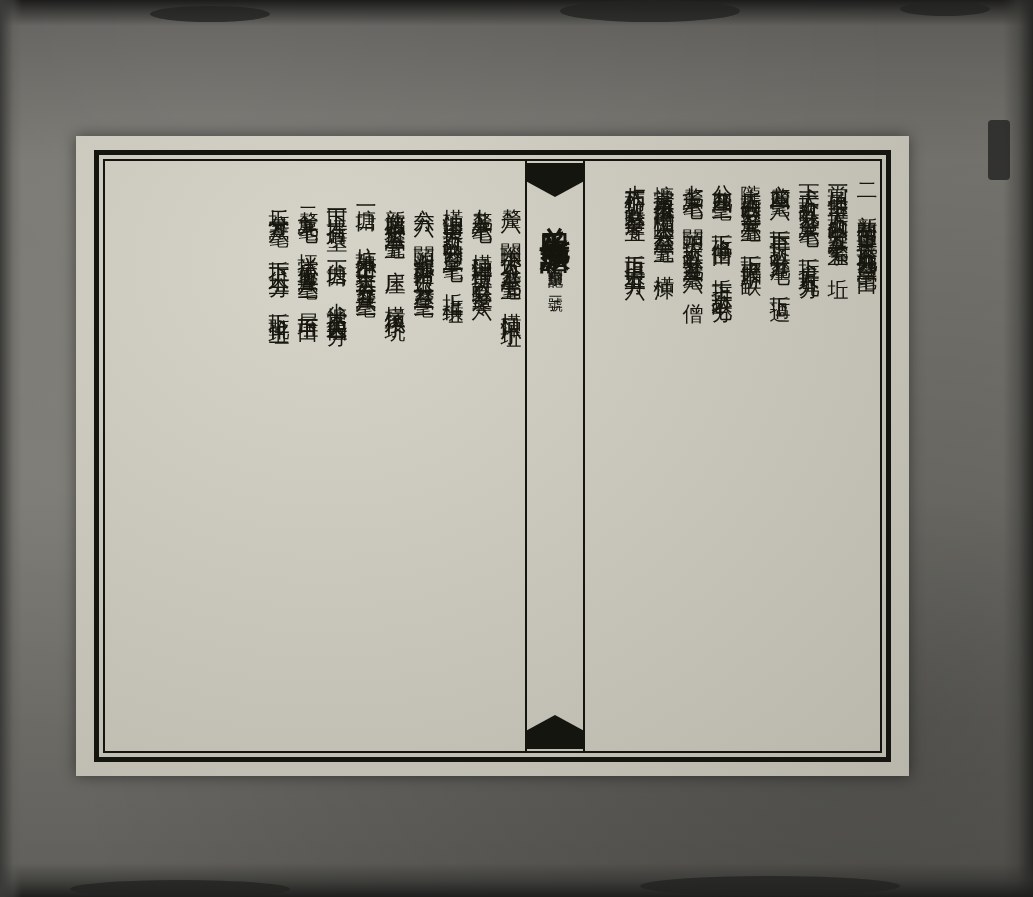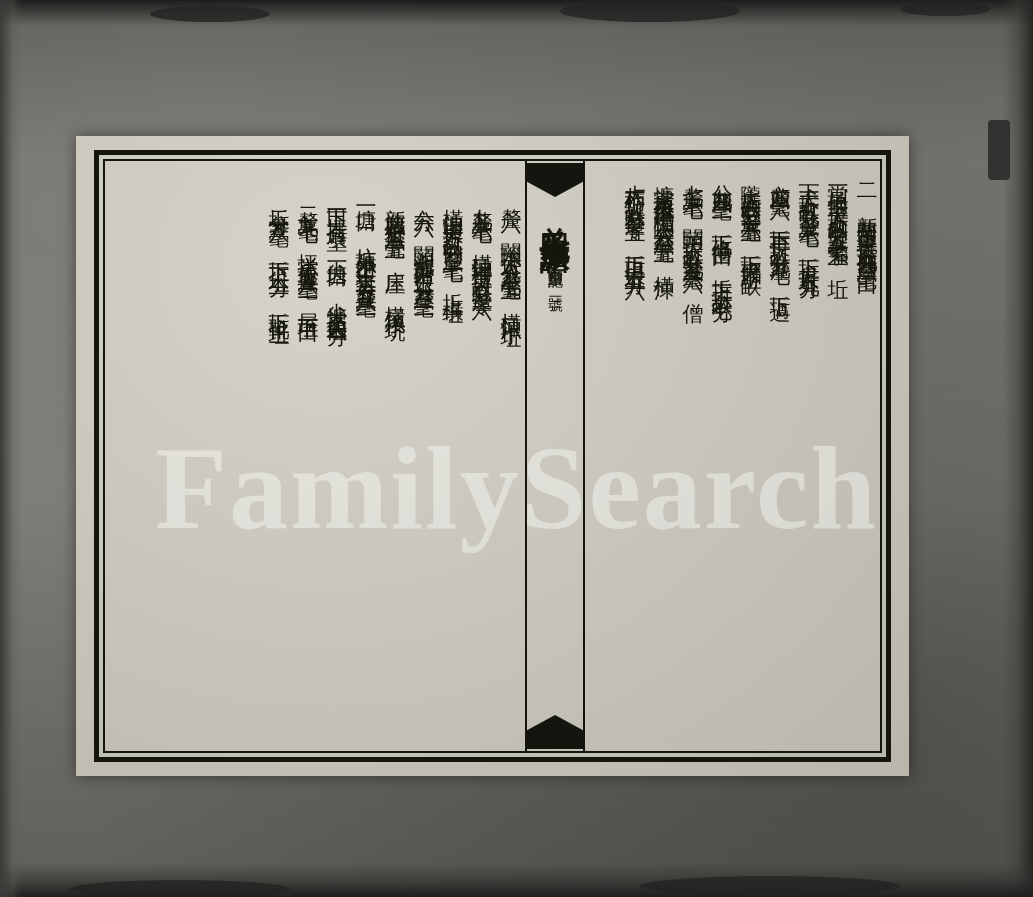--- a/index.html
+++ b/index.html
@@ -248,14 +248,13 @@
       <div class="tcol indent">橫沖山邊大方坵一畝一分四釐三毫七  坵上橫坵</div>
       <div class="tcol indent">六分六  闕頭七新塘外田一坵二分八釐三毫三</div>
       <div class="tcol indent">新塘腦小坵六釐二毫五  庄屋  橫屋後小坑</div>
       <div class="tcol indent">塘一口  坑塘外小田二坵合丈二分五釐八毫三</div>
       <div class="tcol indent">田下一坪有墳壁  尖塘一口  尖塘當上尖坵四分</div>
       <div class="tcol indent">二釐九毫七  坪當小坵五釐八毫三  屋坵下田一</div>
       <div class="tcol indent">坵二分零八毫一  坵下尖坵一分二  坵下靴坵三</div>
     </div>
   </div>
 
-  <div id="watermark">FamilySearch</div>
 </div>
 
 </body></html>

